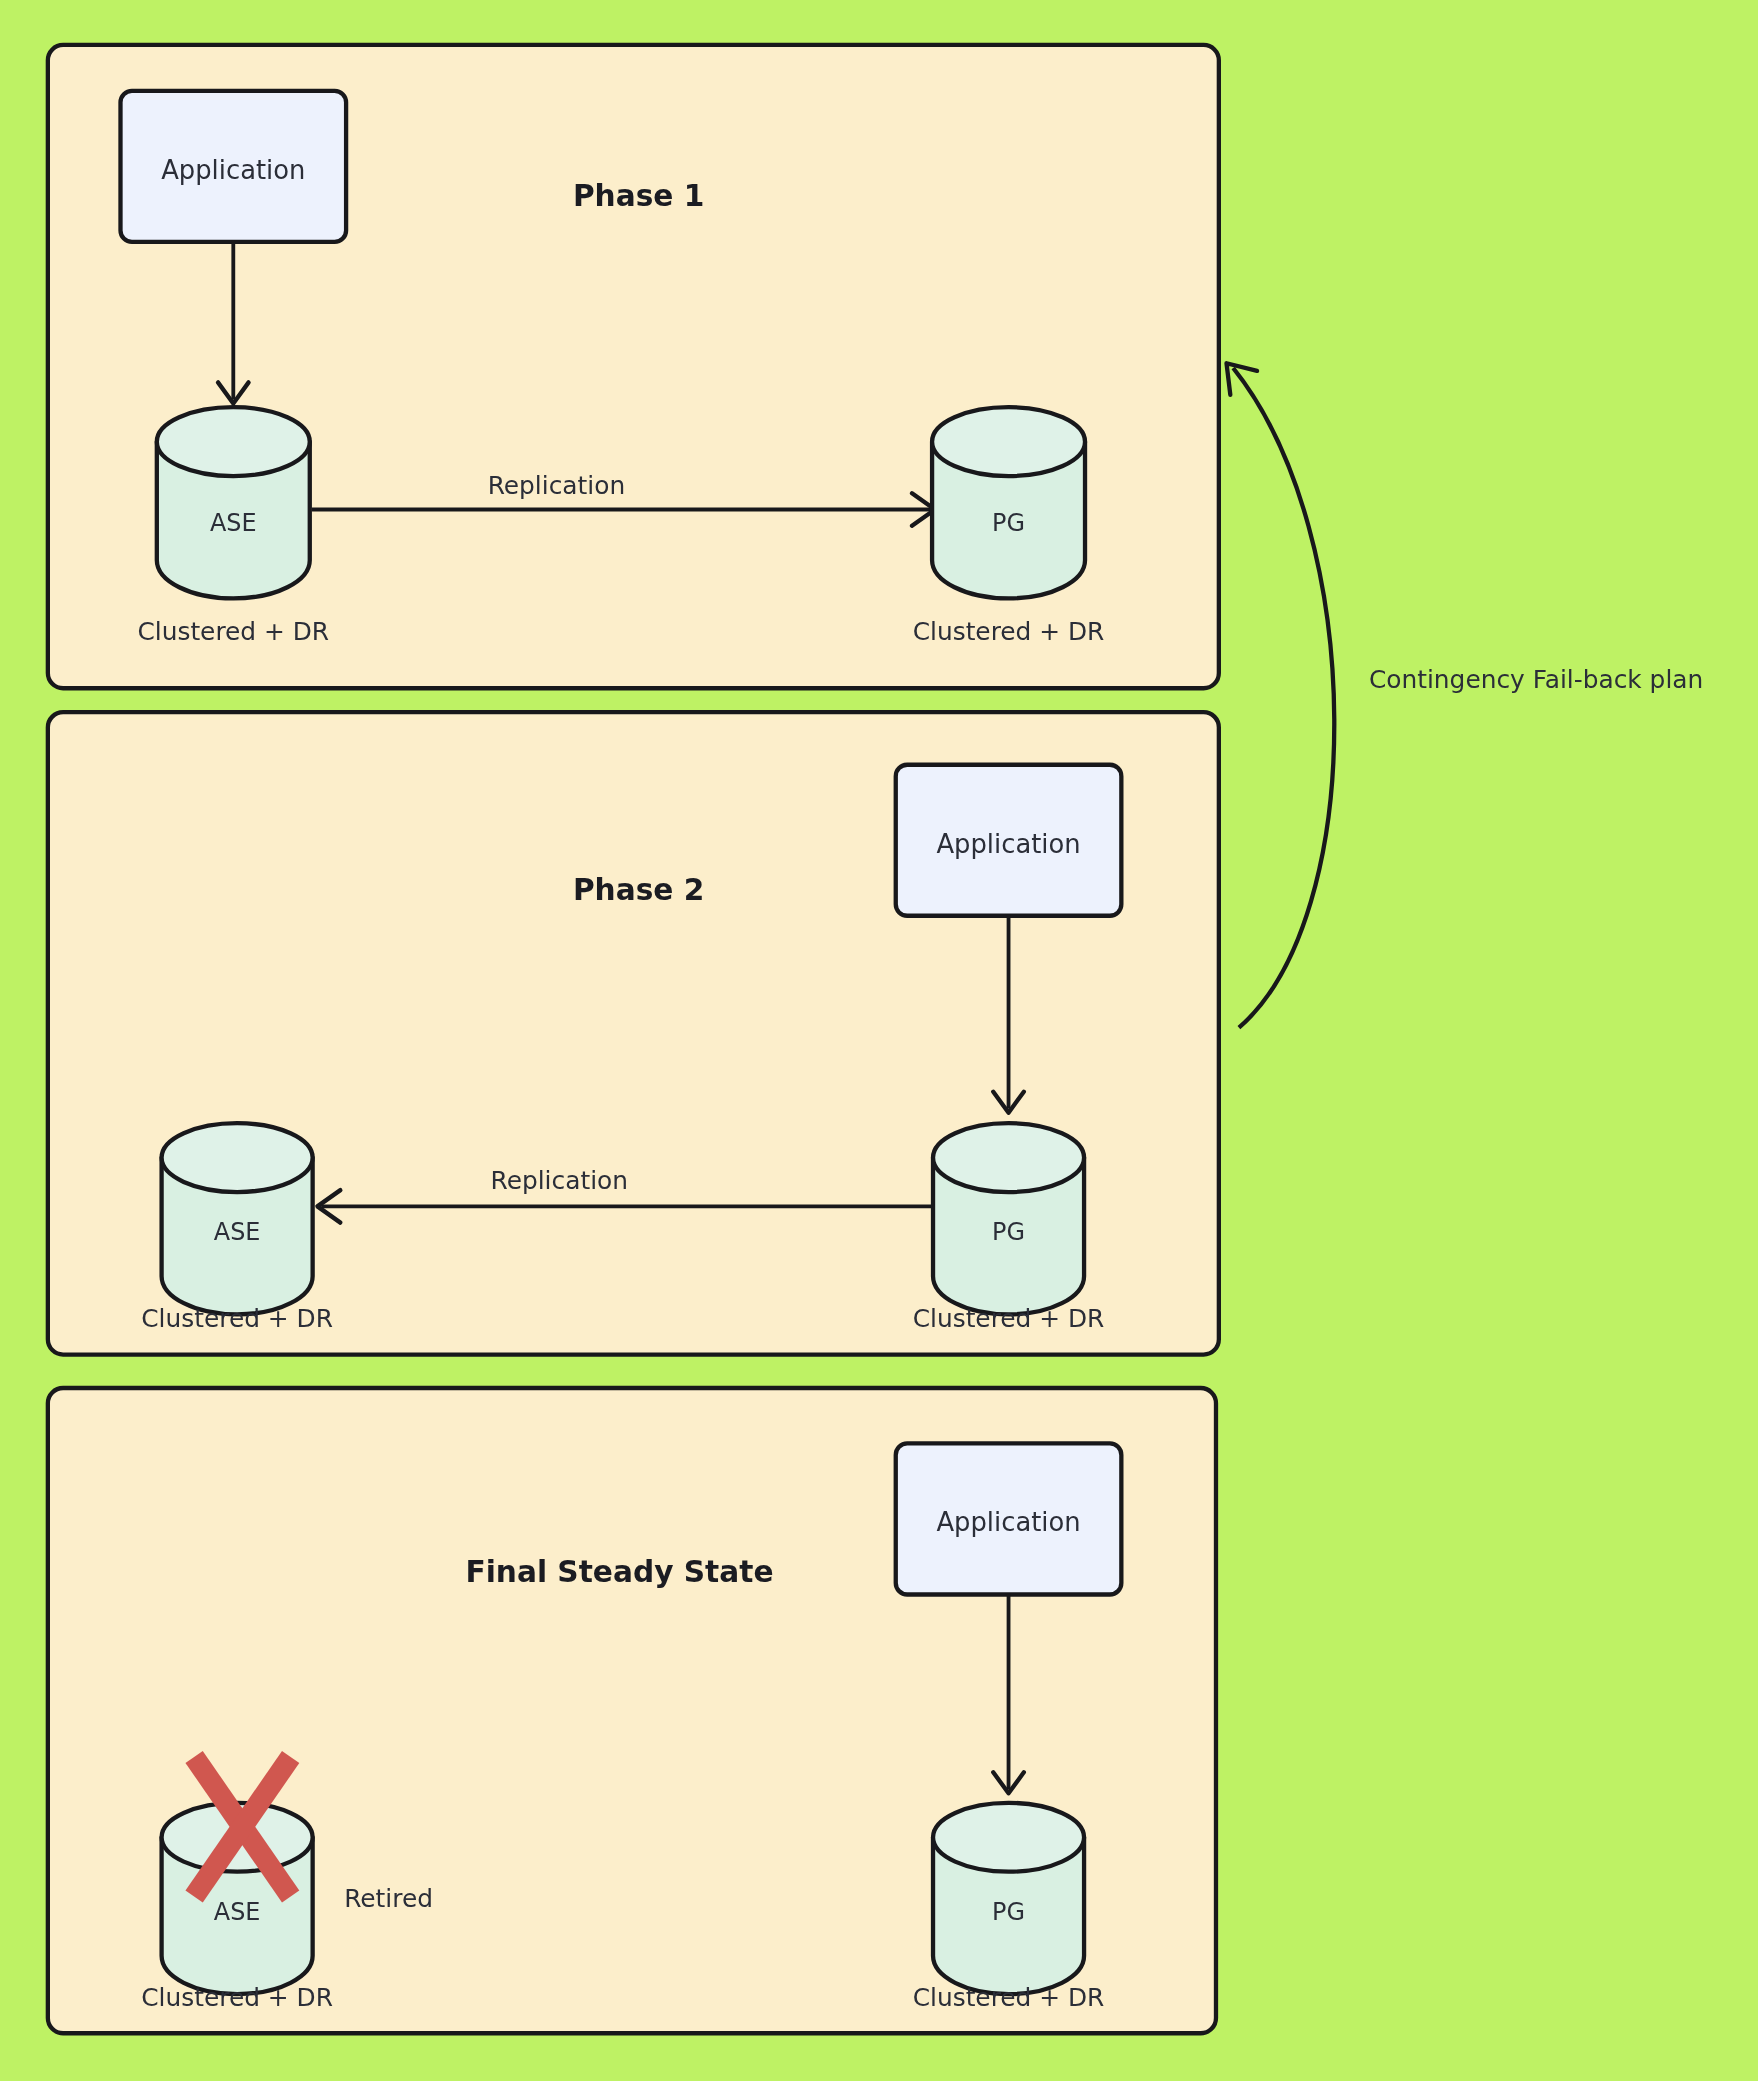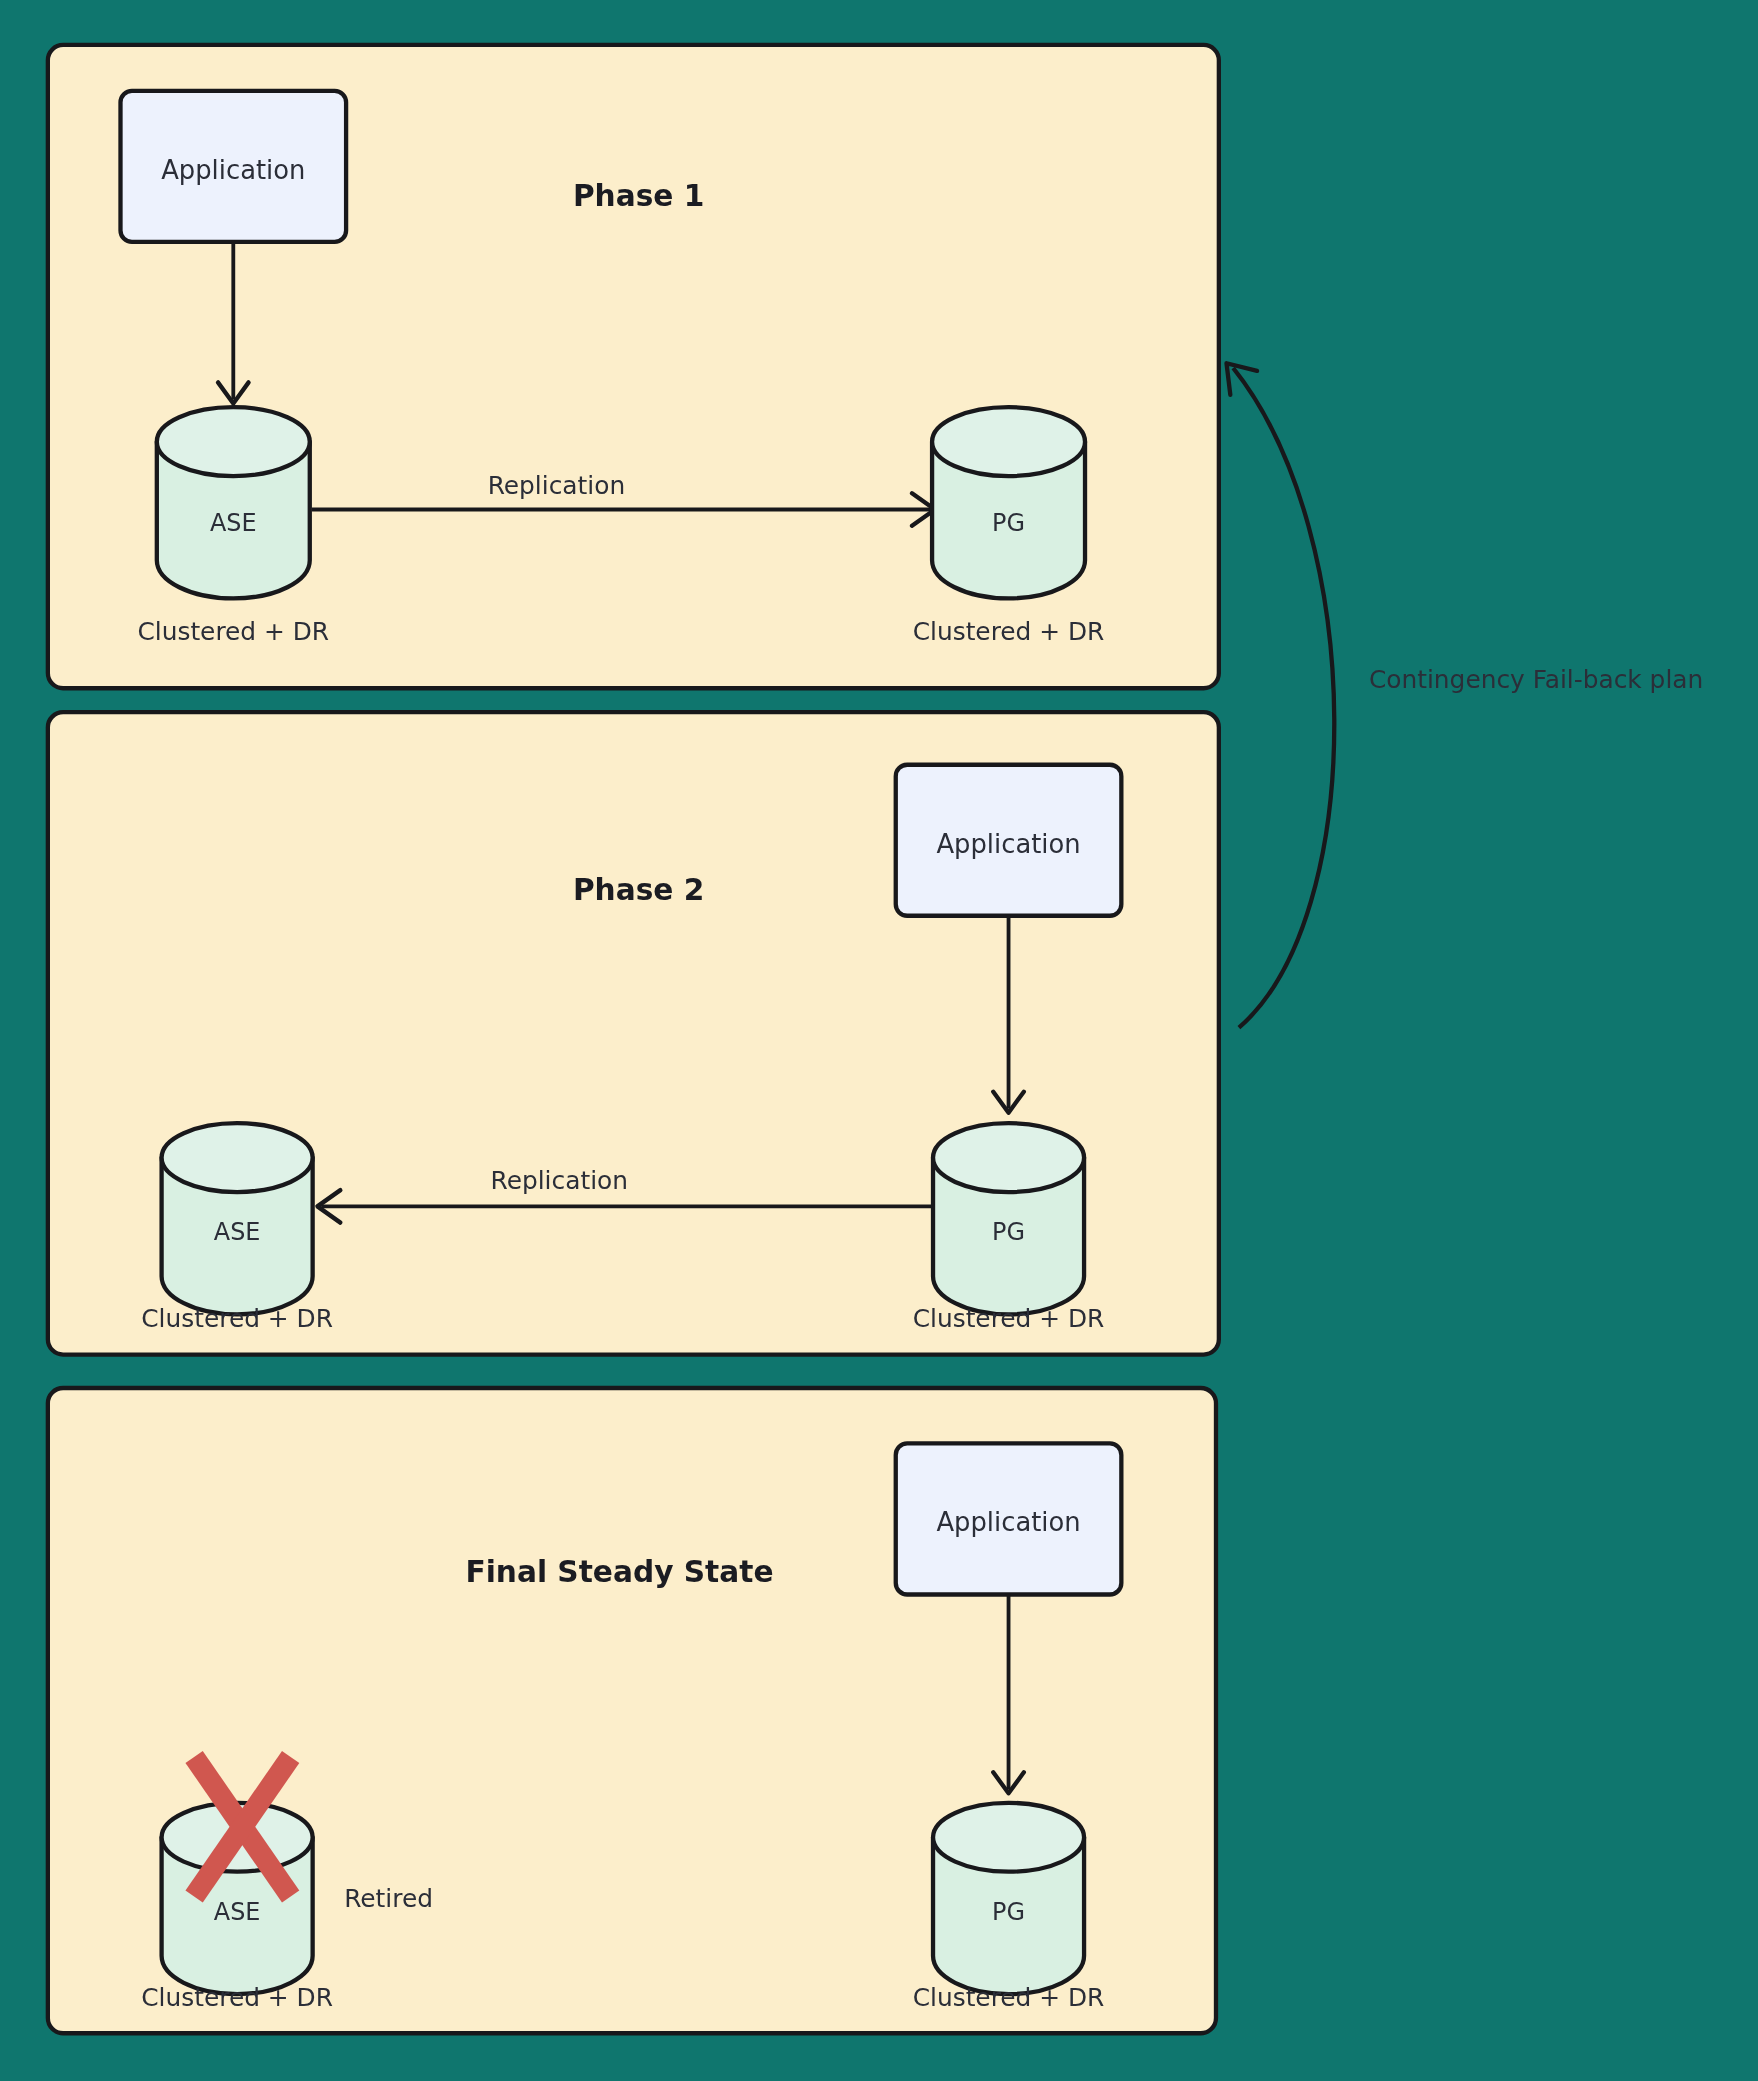--- a/index.html
+++ b/index.html
@@ -9,21 +9,21 @@
   }
   body {
     width: 1759px;
     height: 2082px;
     font-family: "DejaVu Sans", sans-serif;
   }
   #stage {
     position: relative;
     width: 1759px;
     height: 2082px;
-    background: #0f766e;
+    background: #bef264;
     overflow: hidden;
   }
   svg#diagram {
     position: absolute;
     left: 0; top: 0;
     width: 1759px;
     height: 2082px;
     display: block;
   }
   .panel-rect {

